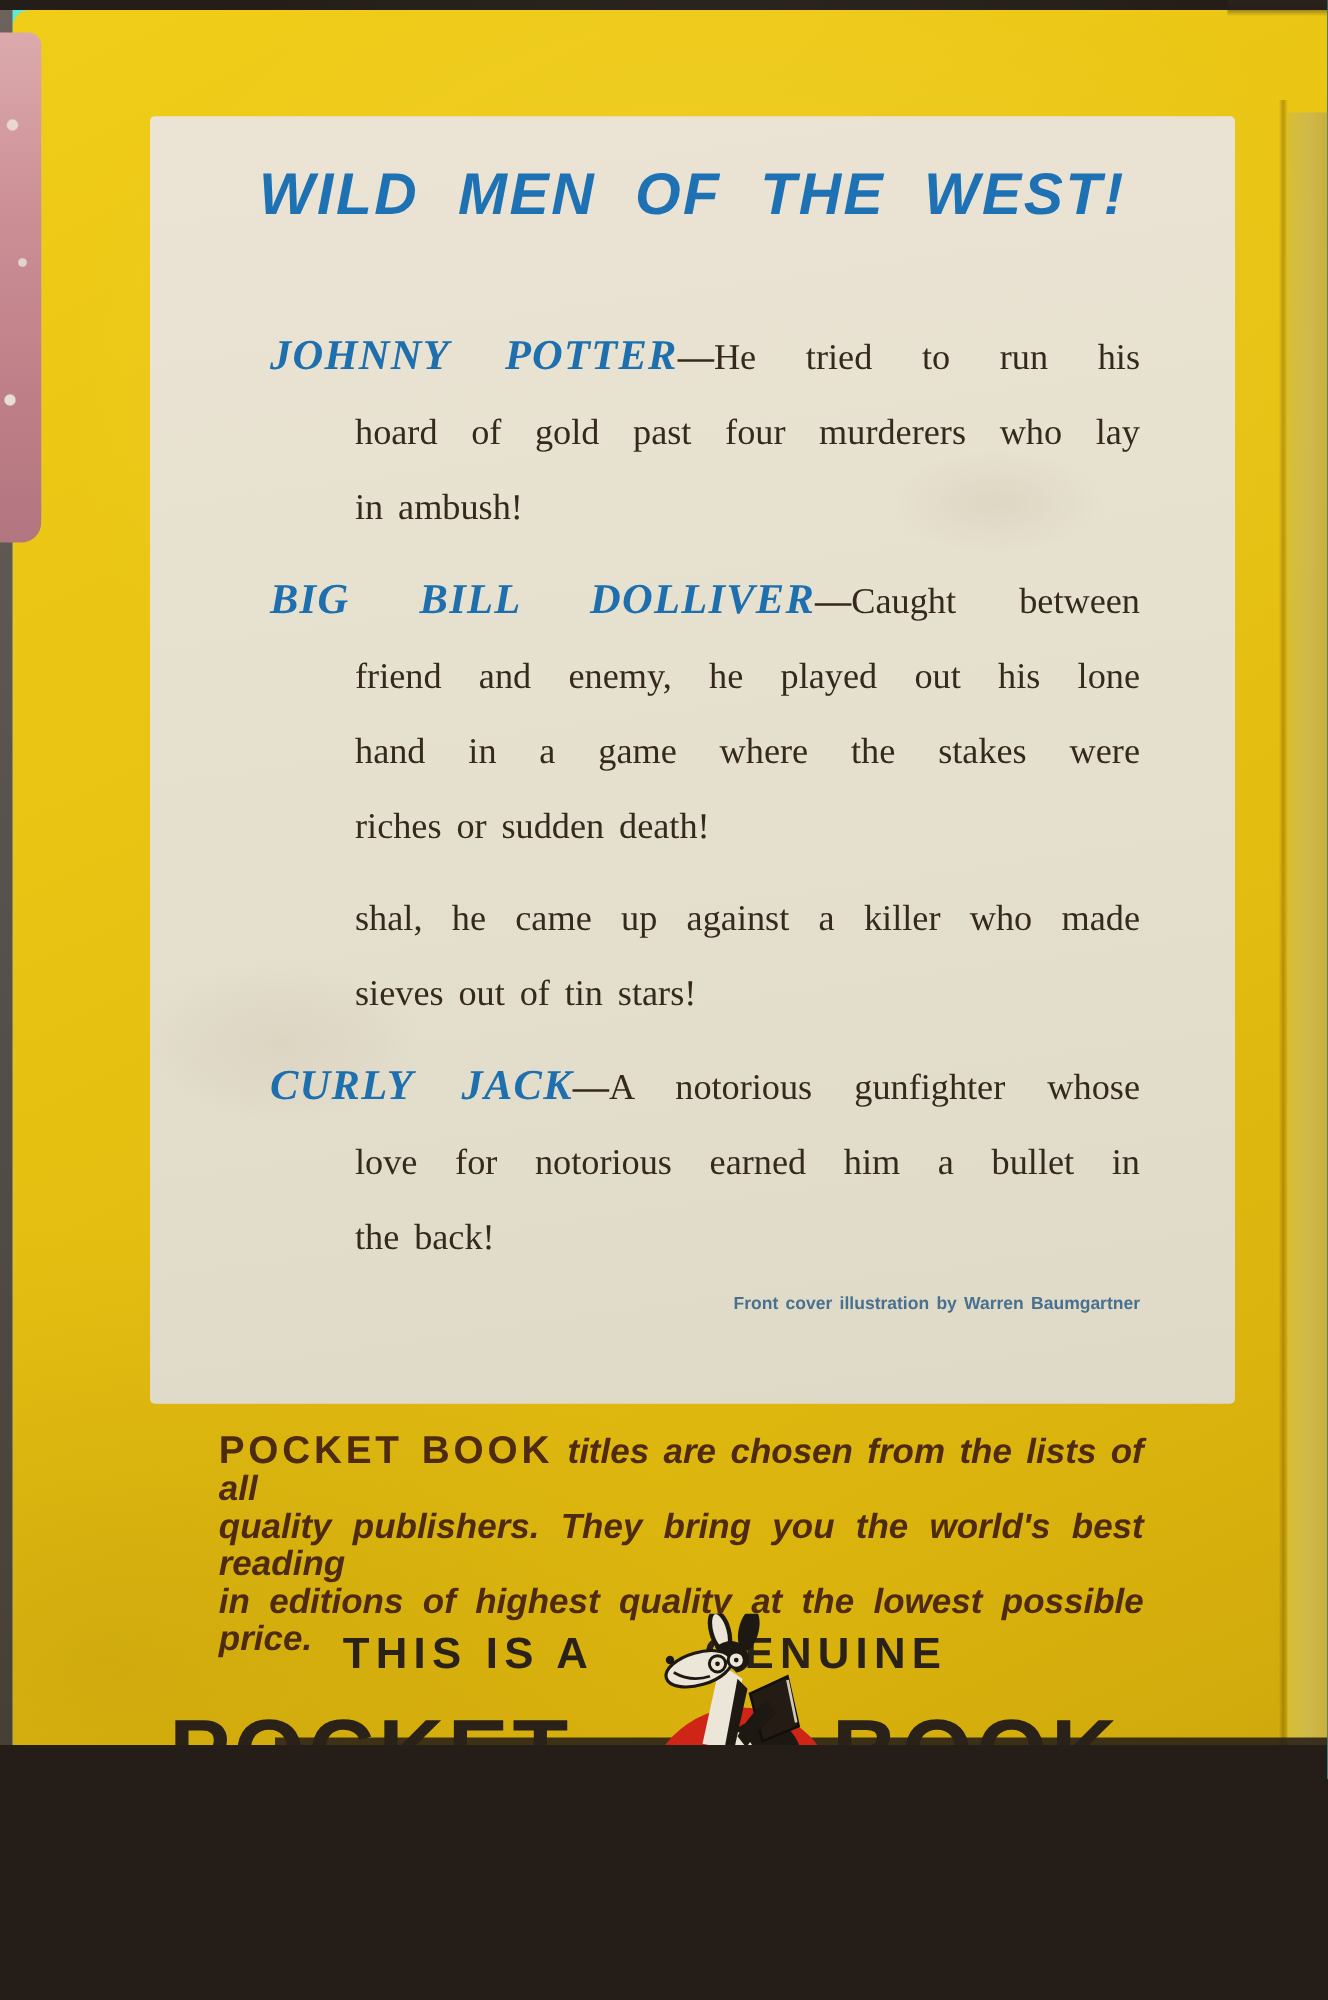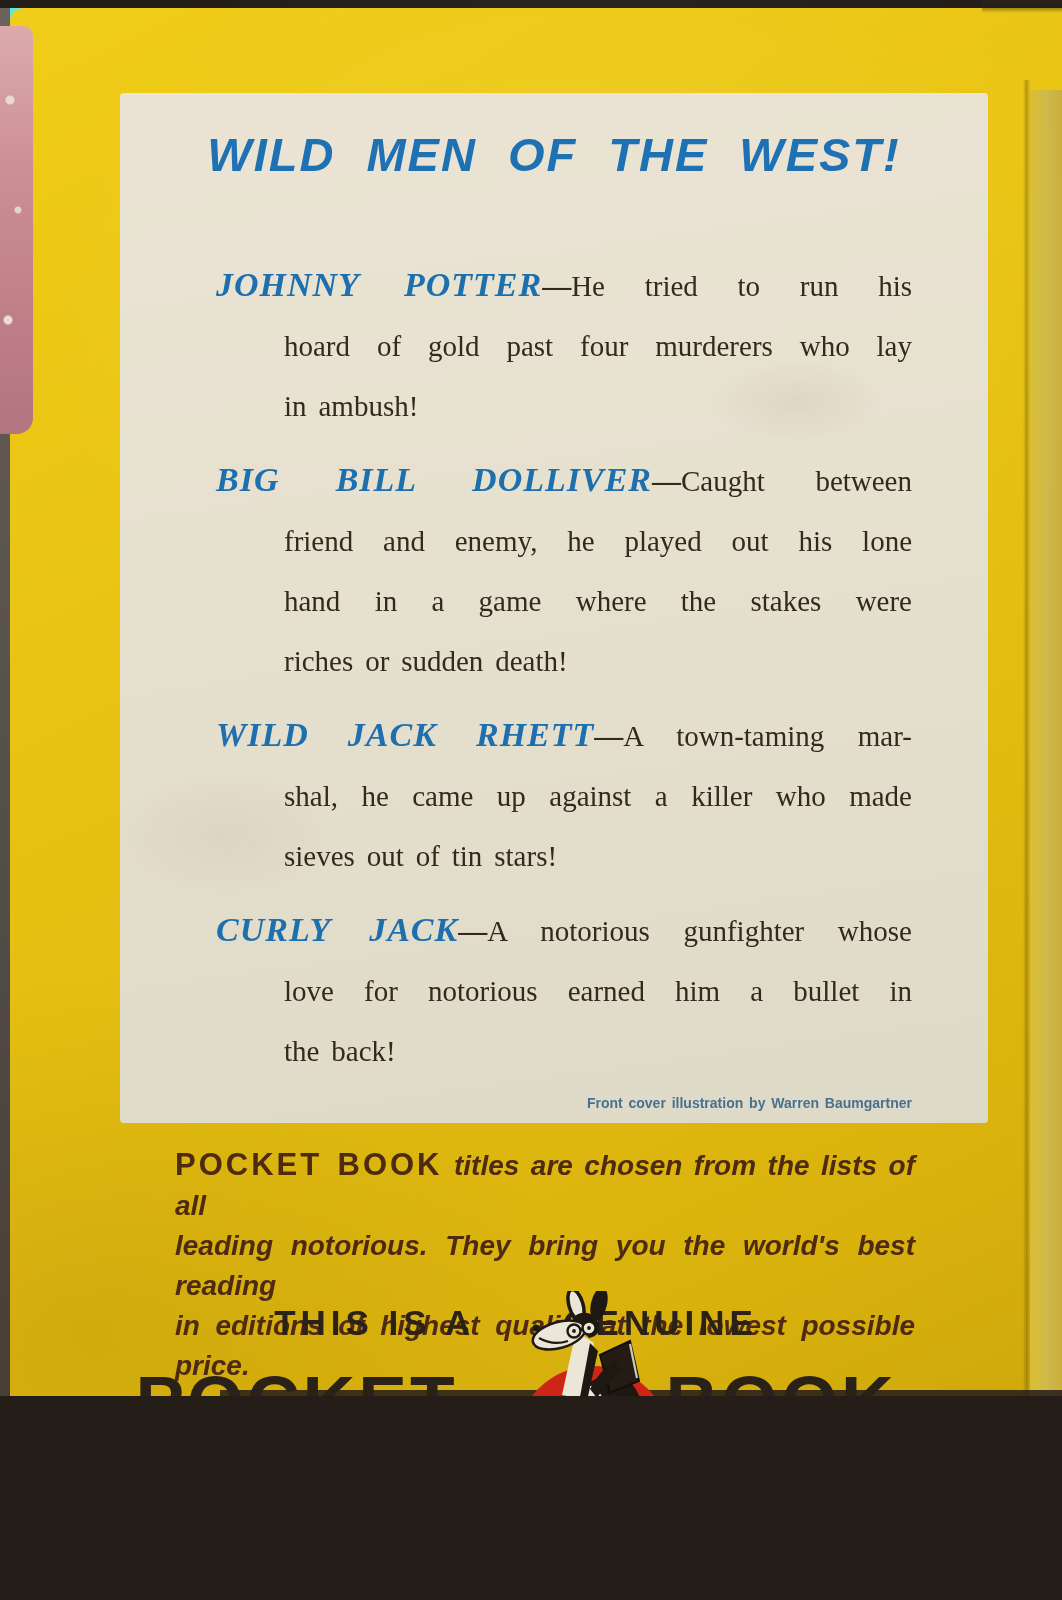--- a/index.html
+++ b/index.html
@@ -45,21 +45,21 @@
         text-align:justify;text-align-last:justify;font-family:Liberation Serif, serif;}
   .line.last{text-align-last:left;}
   .line.cont{padding-left:68px;}
   .hero{font-style:italic;font-weight:bold;font-size:34px;color:#1d6fae;letter-spacing:1px;word-spacing:8px;}
   .dash{font-weight:bold;}
   .credit{margin-top:10px;text-align:right;font-weight:bold;font-size:14px;color:#47718f;
           word-spacing:0.14em;text-align-last:right;}
 
   
   .blurb{position:absolute;left:175px;top:1145px;width:740px;
-         font-style:italic;font-weight:bold;font-size:28px;line-height:40px;color:#4e2a11;}
+         font-style:italic;font-weight:bold;font-size:28px;line-height:30px;color:#4e2a11;}
   .bline{text-align:justify;text-align-last:justify;word-spacing:0.12em;}
   .blurb-lead{font-style:normal;font-size:31px;letter-spacing:3px;}
 
   .tagline{position:absolute;left:0;right:30px;top:1303px;display:flex;justify-content:center;align-items:center;
            font-weight:bold;font-size:35px;letter-spacing:5px;color:#2a2118;}
   .tag-spacer{width:88px;}
 
   .logo-row{position:absolute;left:0;right:30px;top:1360px;display:flex;justify-content:center;align-items:center;
             font-weight:bold;font-size:73px;letter-spacing:3px;color:#2a2118;}
   .logo-spacer{width:208px;}
@@ -97,38 +97,37 @@
       </div>
 
       <div class="entry">
         <div class="line first"><span class="hero">BIG BILL DOLLIVER</span><span class="dash">—</span><span>Caught between</span></div>
         <div class="line cont">friend and enemy, he played out his lone</div>
         <div class="line cont">hand in a game where the stakes were</div>
         <div class="line cont last">riches or sudden death!</div>
       </div>
 
       <div class="entry">
-        <div class="line first"><span class="hero">WILD JACK RHETT</span><span class="dash">—</span><span>A town-taming mar-</span></div>
         <div class="line cont">shal, he came up against a killer who made</div>
         <div class="line cont last">sieves out of tin stars!</div>
       </div>
 
       <div class="entry">
         <div class="line first"><span class="hero">CURLY JACK</span><span class="dash">—</span><span>A notorious gunfighter whose</span></div>
         <div class="line cont">love for notorious earned him a bullet in</div>
         <div class="line cont last">the back!</div>
       </div>
 
       <div class="credit">Front cover illustration by Warren Baumgartner</div>
     </div>
   </div>
 
   <div class="blurb">
     <div class="bline"><span class="blurb-lead">POCKET BOOK</span><span> titles are chosen from the lists of all</span></div>
-    <div class="bline">leading notorious. They bring you the world's best reading</div>
+    <div class="bline">quality publishers. They bring you the world's best reading</div>
     <div class="bline">in editions of highest quality at the lowest possible price.</div>
   </div>
 
   <div class="tagline">
     <span>THIS IS A</span>
     <span class="tag-spacer"></span>
     <span>GENUINE</span>
   </div>
 
   <div class="logo-row">

